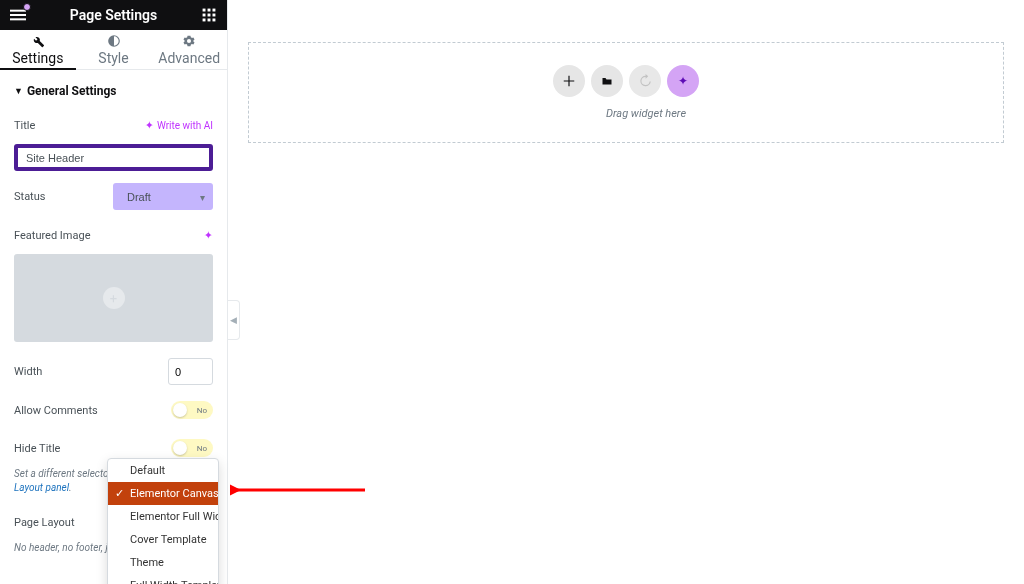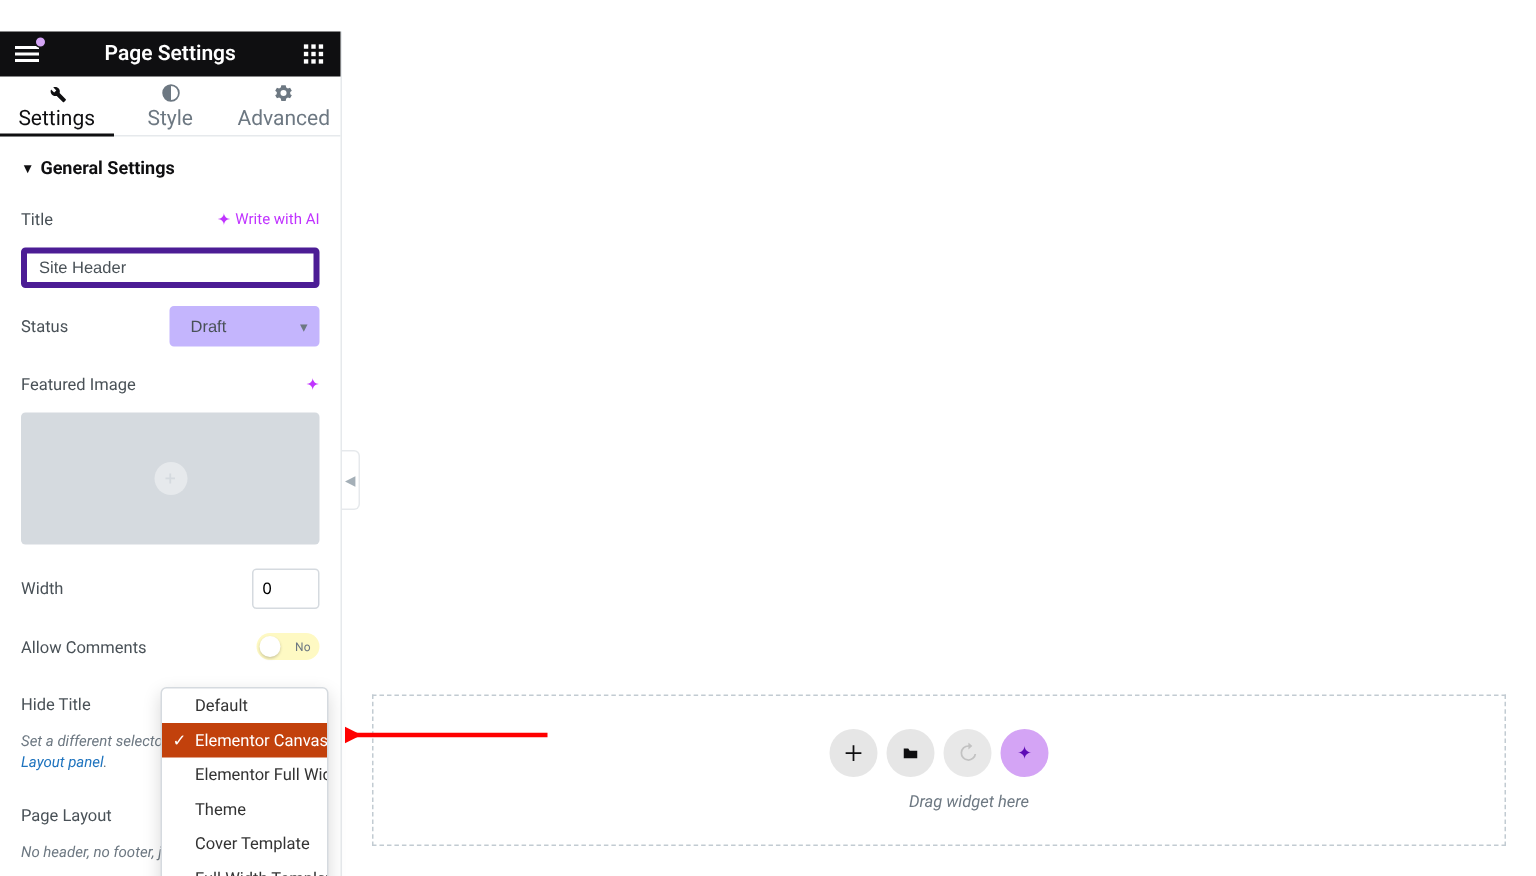--- a/index.html
+++ b/index.html
@@ -1,17 +1,17 @@
 <!DOCTYPE html>
 <html><head>
   <meta charset="utf-8">
   <style>
     * { box-sizing: border-box; margin: 0; padding: 0; }
     body { font-family: -apple-system, BlinkMacSystemFont, "Segoe UI", Roboto, sans-serif; font-size: 12px; color: #495157; background: #fff; overflow: hidden; }
-    .app { display: flex; width: 1024px; height: 584px; position: relative; align-items: flex-end; }
+    .app { display: flex; width: 1024px; height: 584px; position: relative; }
     .panel { width: 228px; background: #fff; border-right: 1px solid #e6e9ec; display: flex; flex-direction: column; }
     .panel-header { height: 30px; background: #0f0f11; display: flex; align-items: center; justify-content: space-between; padding: 0 8px; position: relative; }
     .menu-btn { width: 20px; height: 20px; display: flex; align-items: center; justify-content: center; cursor: pointer; position: relative; }
     .menu-btn .dot { position: absolute; top: -2px; right: -3px; width: 8px; height: 8px; border-radius: 50%; background: #d4a4f5; border: 1px solid #0f0f11; }
     .panel-title { color: #fff; font-size: 14px; font-weight: 600; }
     .grid-btn { width: 20px; height: 20px; display: flex; align-items: center; justify-content: center; cursor: pointer; }
     .tabs { display: flex; height: 40px; border-bottom: 1px solid #e6e9ec; }
     .tab { flex: 1; display: flex; flex-direction: column; align-items: center; justify-content: center; gap: 2px; cursor: pointer; position: relative; font-size: 14px; color: #6d7882; }
     .tab.active { color: #0f0f11; }
     .tab.active::after { content: ''; position: absolute; bottom: -1px; left: 0; right: 0; height: 2px; background: #0f0f11; }
@@ -187,22 +187,22 @@
           </div>
       </div>
       <div class="drag-text">Drag widget here</div>
     </div>
   </div>
 
   <div class="dropdown">
     <div class="dd-item">Default</div>
     <div class="dd-item selected">Elementor Canvas</div>
     <div class="dd-item">Elementor Full Width</div>
+    <div class="dd-item">Cover Template</div>
     <div class="dd-item">Theme</div>
-    <div class="dd-item">Cover Template</div>
     <div class="dd-item">Full Width Template</div>
   </div>
 
   <svg class="arrow" width="140" height="20">
     <defs>
         <marker id="ah" markerWidth="10" markerHeight="10" refX="2" refY="3" orient="auto">
           <path d="M6,0 L0,3 L6,6 Z" fill="#ff0000"></path>
         </marker>
       </defs>
     <line x1="135" y1="10" x2="5" y2="10" stroke="#ff0000" stroke-width="3" marker-end="url(#ah)"></line>

